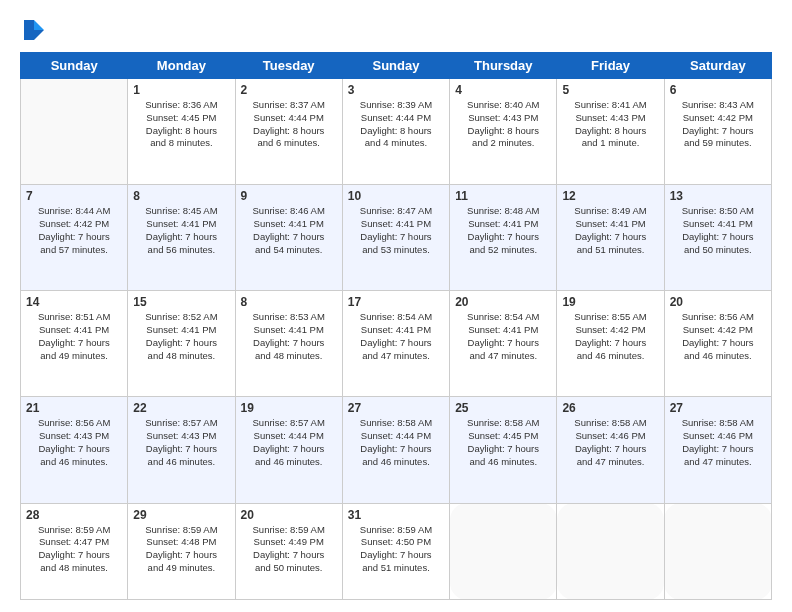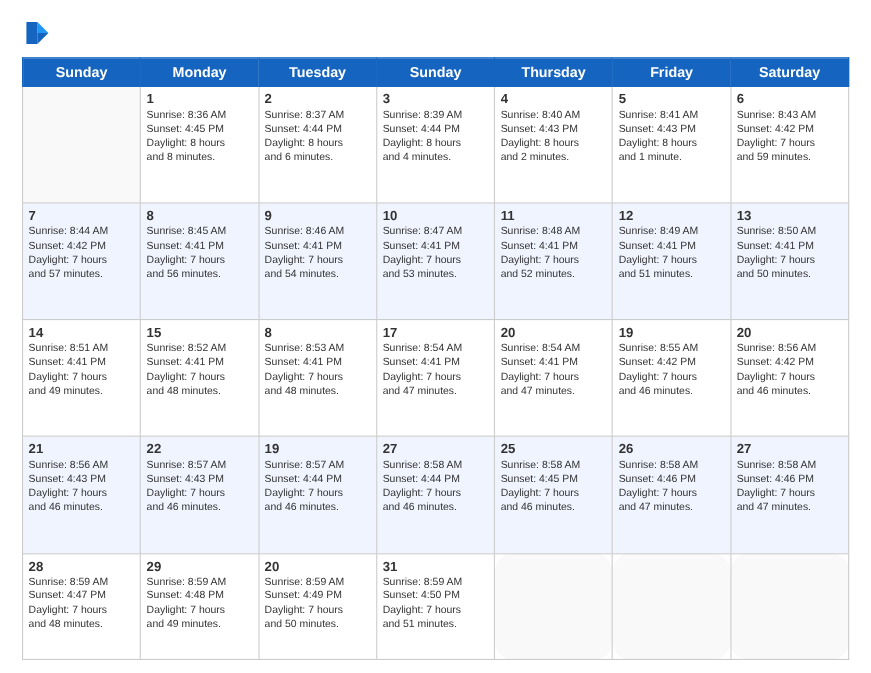--- a/index.html
+++ b/index.html
@@ -91,20 +91,21 @@
     .day-num {
       font-size: 12px;
       font-weight: bold;
       display: block;
       margin-bottom: 2px;
     }
     .cell-info {
       font-size: 9.5px;
       line-height: 1.35;
       color: #333;
+      text-align: center;
     }
     .empty-cell {
       background: #f9f9f9;
     }
     .row-shade {
       background: #f0f4ff;
     }
   </style>
 </head>
 <body>

